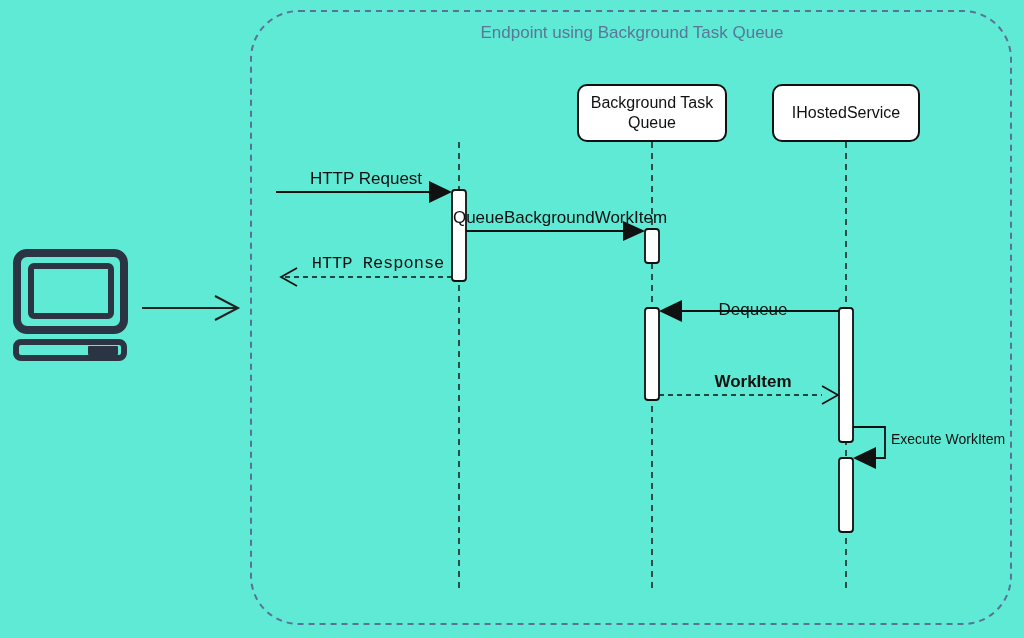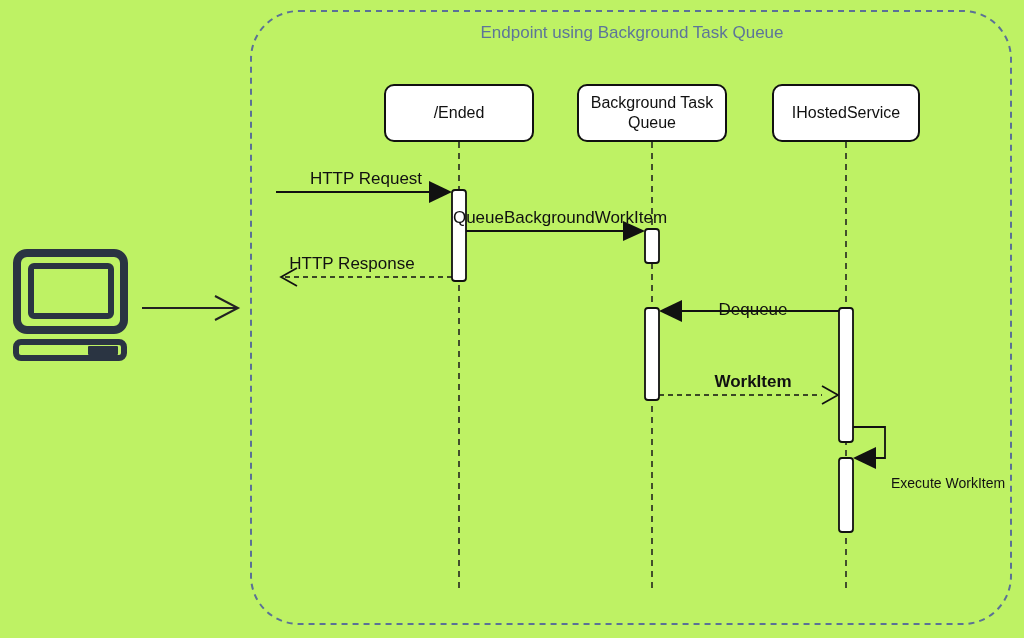--- a/index.html
+++ b/index.html
@@ -1,26 +1,26 @@
 <!DOCTYPE html>
 <html><head>
 <meta charset="utf-8">
 <style>
   html,body{margin:0;padding:0;background:#ffffff;}
   .canvas{
-    position:relative;width:1024px;height:638px;background:#bef264;overflow:hidden;
+    position:relative;width:1024px;height:638px;background:#5eead4;overflow:hidden;
     font-family:"Liberation Sans", sans-serif;
   }
   svg.layer{position:absolute;left:0;top:0;width:1024px;height:638px;}
   .label{
     position:absolute;color:#111111;font-size:17px;line-height:1.1;
     white-space:nowrap;transform:translateX(-50%);
   }
   .label.left{transform:none;}
-  .label.small{font-size:14px;margin-top:44px;}
+  .label.small{font-size:14px;}
   .title{
     position:absolute;left:632px;top:23px;transform:translateX(-50%);
     color:#5d7599;font-size:17px;white-space:nowrap;
   }
   .participant{
     position:absolute;box-sizing:border-box;height:58px;
     background:#ffffff;border:2px solid #111111;border-radius:10px;
     display:flex;align-items:center;justify-content:center;text-align:center;
     font-size:16px;color:#111111;padding:2px 8px;line-height:1.25;
   }
@@ -87,30 +87,27 @@
       <rect x="452" y="190" width="14" height="91" rx="3"></rect>
       <rect x="645" y="229" width="14" height="34" rx="3"></rect>
       <rect x="645" y="308" width="14" height="92" rx="3"></rect>
       <rect x="839" y="308" width="14" height="134" rx="3"></rect>
       <rect x="839" y="458" width="14" height="74" rx="3"></rect>
     </g>
   </svg>
 
   <div class="title">Endpoint using Background Task Queue</div>
 
-  <div class="participant p-ended">
-    <span>/Ended</span>
-  </div>
   <div class="participant p-btq">
     <span>Background Task Queue</span>
   </div>
   <div class="participant p-ihs">
     <span>IHostedService</span>
   </div>
 
   <div class="label" style="left:366px;top:170px;">HTTP Request</div>
   <div class="label" style="left:560px;top:209px;text-align:right;">QueueBackgroundWorkItem</div>
-  <div class="label" style="left:352px;top:255px;">HTTP Response</div>
+  <div class="label" style="left:378px;top:255px;font-family:Liberation Mono, monospace;">HTTP Response</div>
   <div class="label" style="left:753px;top:301px;">Dequeue</div>
   <div class="label" style="left:753px;top:373px;font-weight:bold;">WorkItem</div>
   <div class="label left small" style="left:891px;top:432px;">Execute WorkItem</div>
 
 </div>
 
 </body></html>

